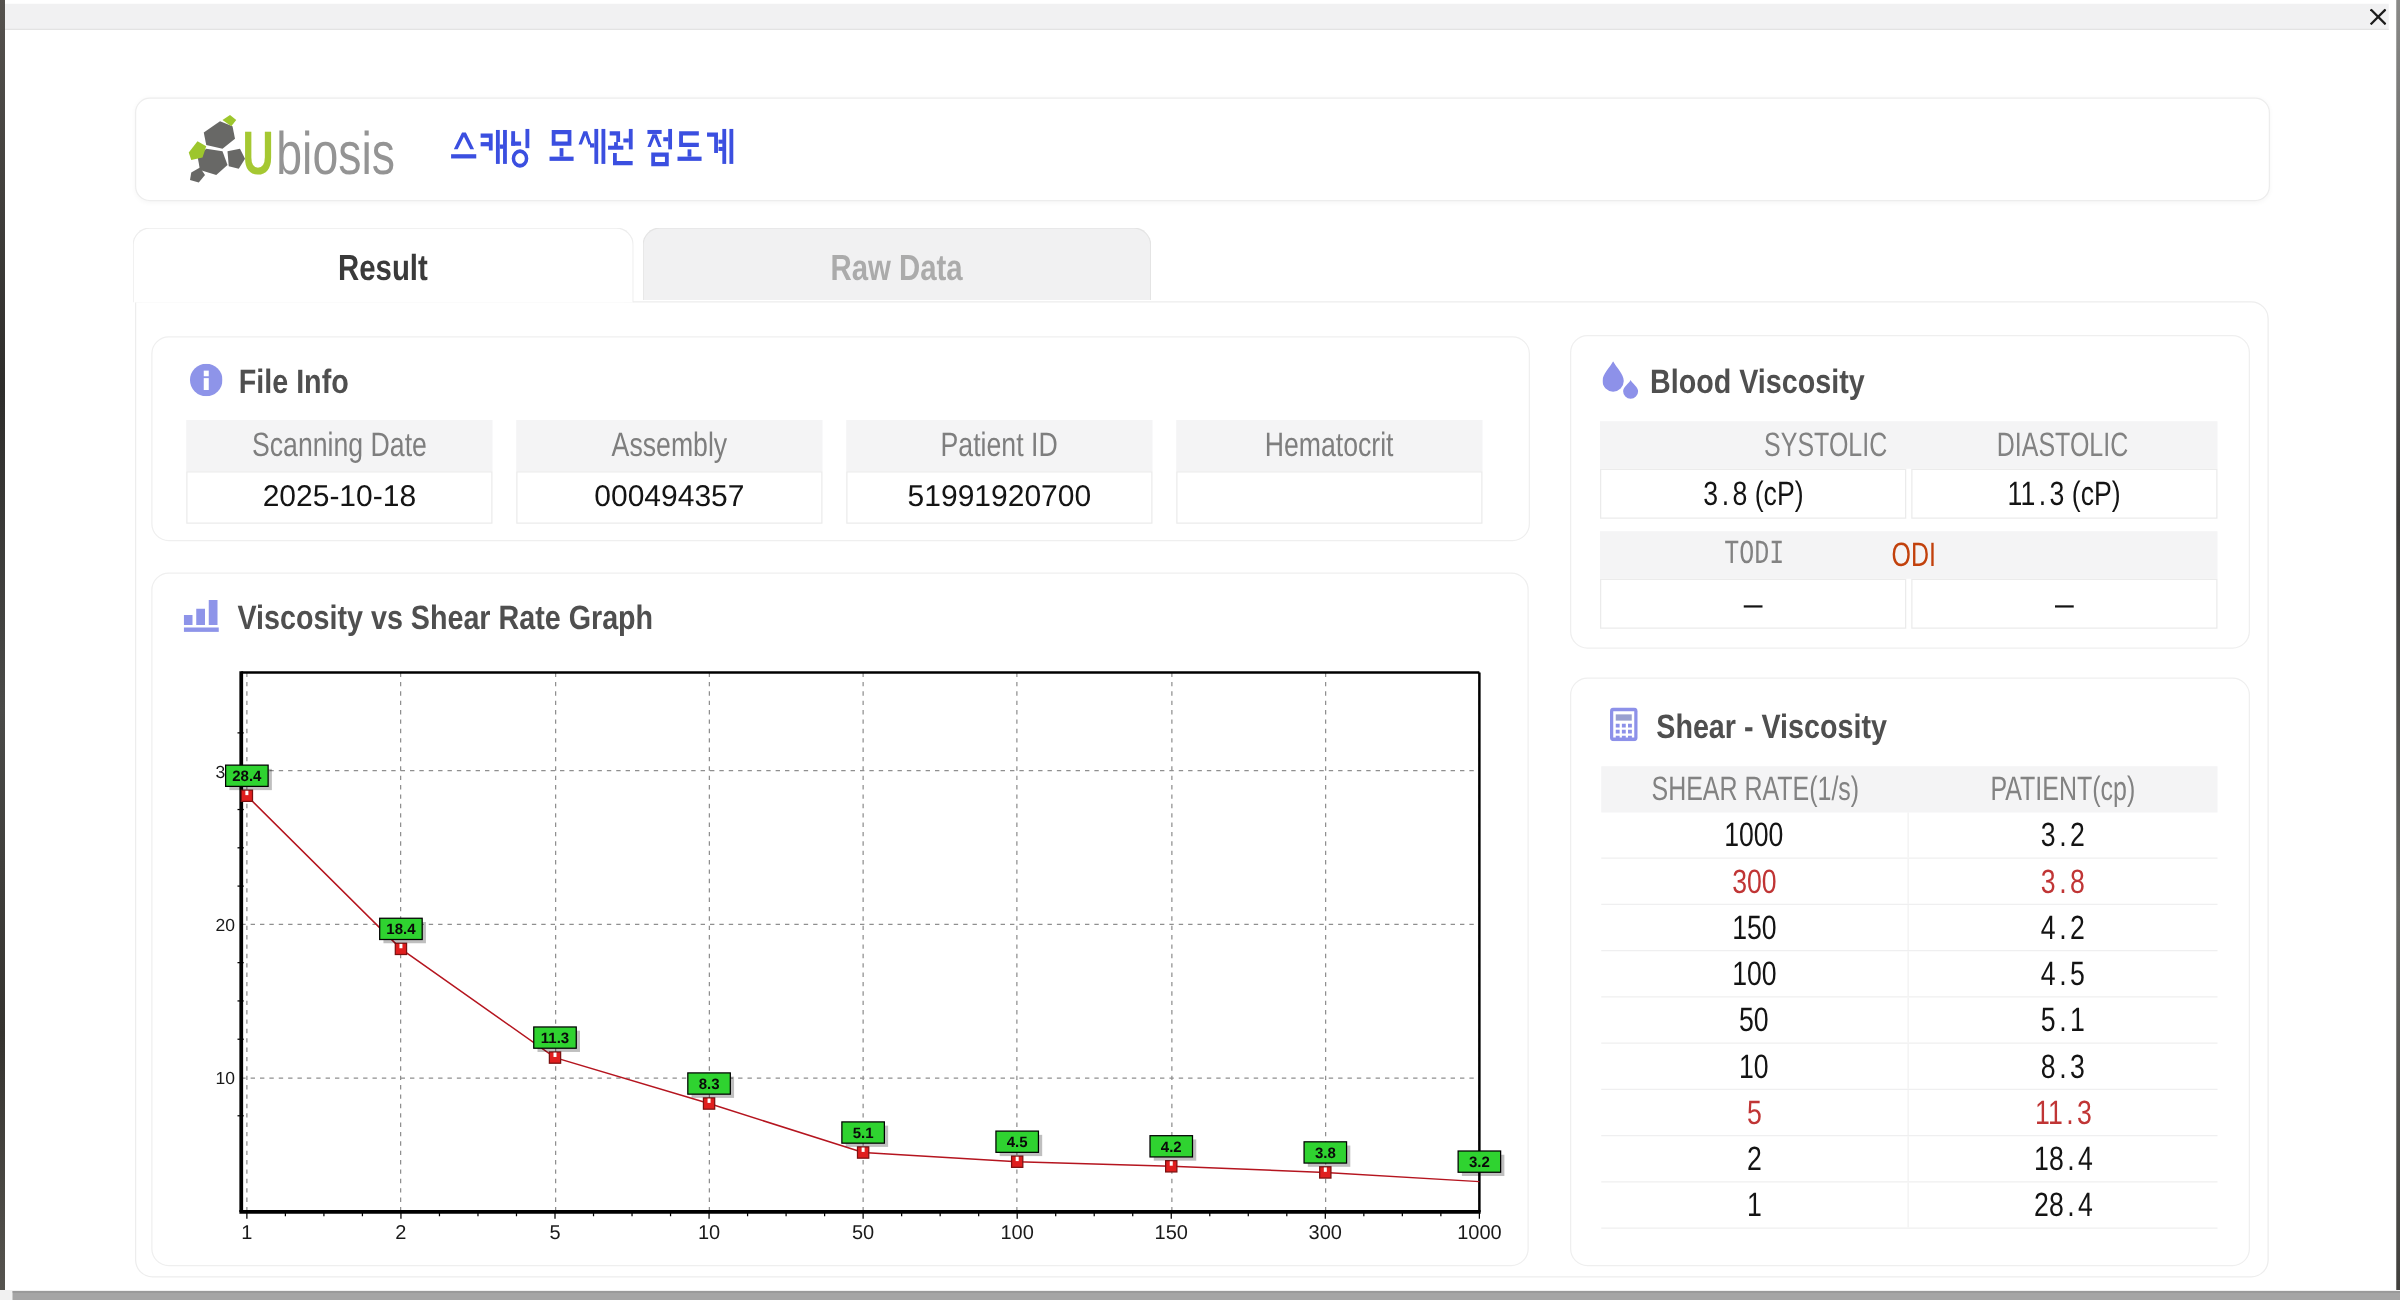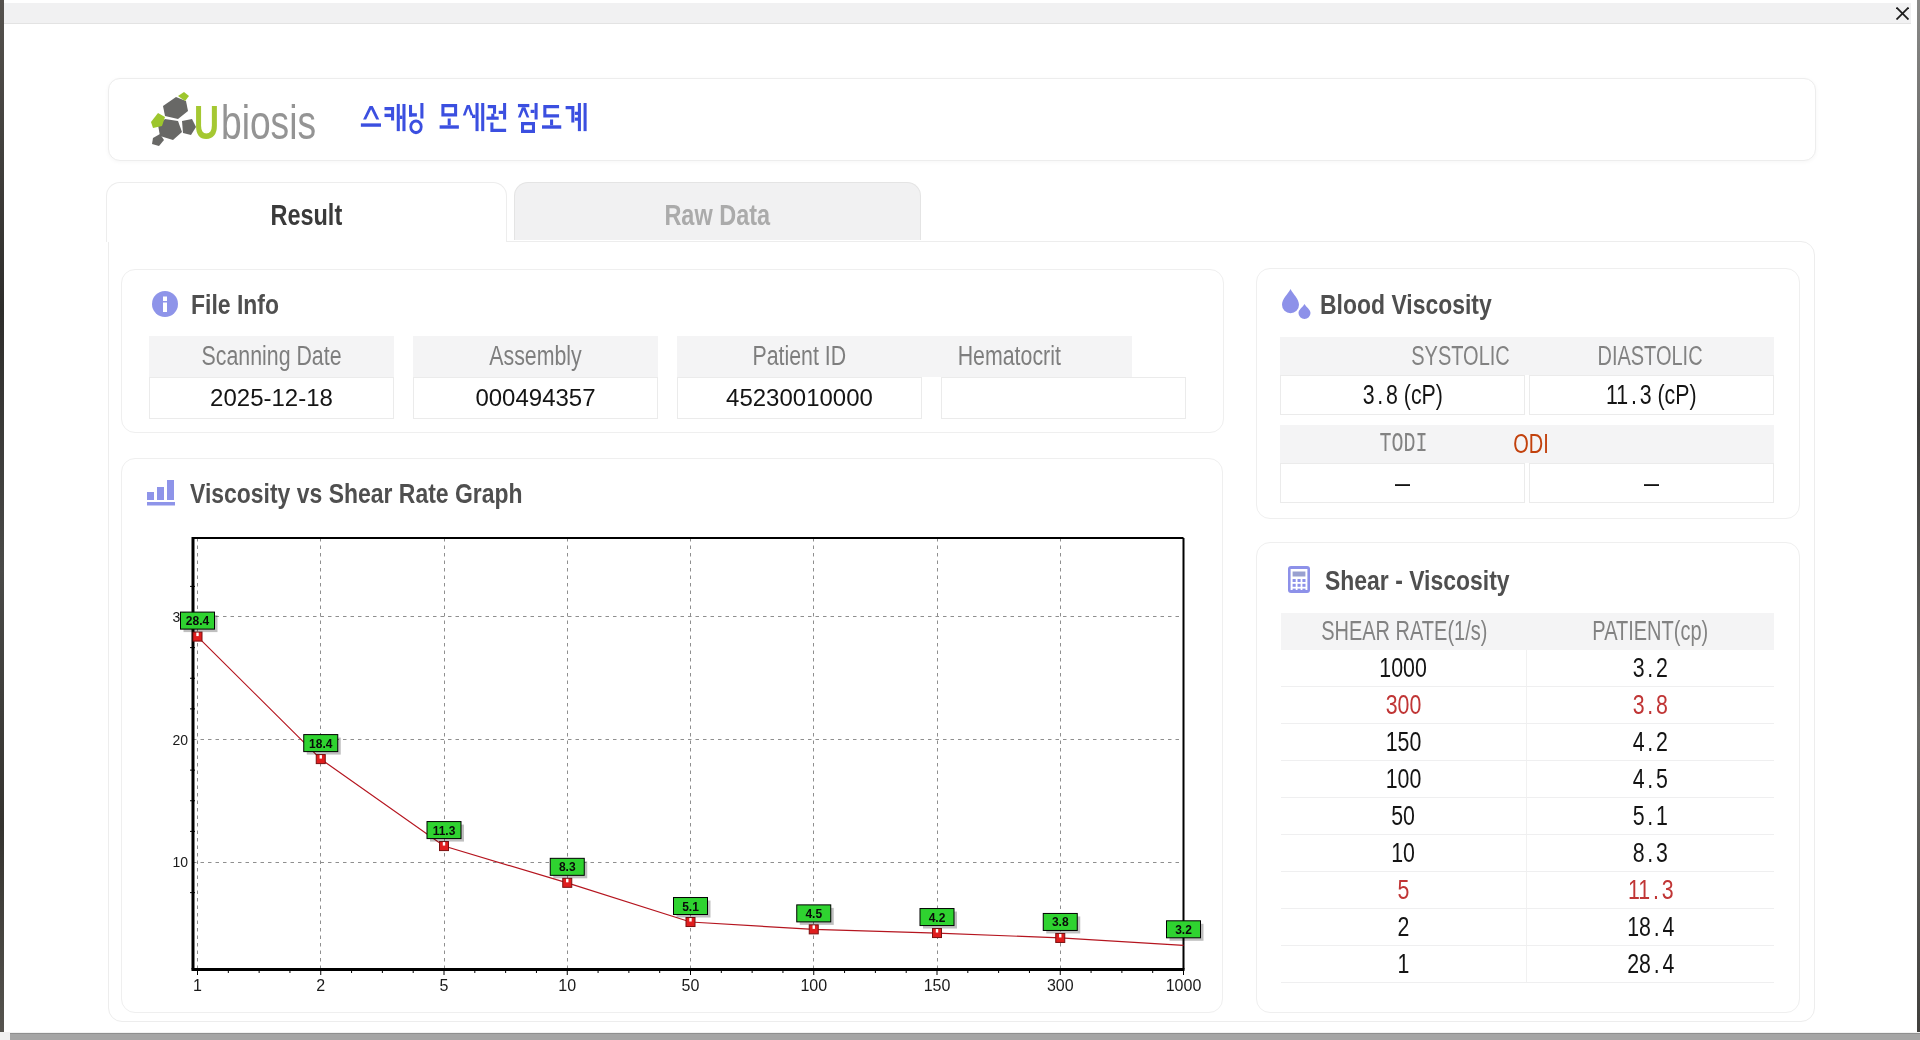--- a/index.html
+++ b/index.html
@@ -128,24 +128,24 @@
 <div class="abs panel" id="fileInfo"></div>
 <svg class="abs" style="left:152px; top:291px; z-index:5" width="26" height="26" viewBox="0 0 26 26">
   <circle cx="13" cy="13" r="13" fill="#8e94e9"></circle>
   <rect x="11" y="5.5" width="4" height="4.5" fill="#fff"></rect>
   <rect x="11" y="11.5" width="4" height="9.5" fill="#fff"></rect>
 </svg>
 <div class="abs ptitle" style="left:191px; top:290px; z-index:5"><span class="st">File Info</span></div>
 <div class="abs hcell" style="left:149px; top:336px; width:245px; height:41px; line-height:41px; z-index:5"><span class="sm">Scanning Date</span></div>
 <div class="abs hcell" style="left:413px; top:336px; width:245px; height:41px; line-height:41px; z-index:5"><span class="sm">Assembly</span></div>
 <div class="abs hcell" style="left:677px; top:336px; width:245px; height:41px; line-height:41px; z-index:5"><span class="sm">Patient ID</span></div>
-<div class="abs hcell" style="left:887px; top:336px; width:245px; height:41px; line-height:41px; z-index:5"><span class="sm">Hematocrit</span></div>
-<div class="abs vcell" style="left:149px; top:377px; width:245px; height:42px; line-height:40px; font-size:24px; z-index:5">2025-12-18</div>
+<div class="abs hcell" style="left:941px; top:336px; width:245px; height:41px; line-height:41px; z-index:5"><span class="sm">Hematocrit</span></div>
+<div class="abs vcell" style="left:149px; top:377px; width:245px; height:42px; line-height:40px; font-size:24px; z-index:5">2025-10-18</div>
 <div class="abs vcell" style="left:413px; top:377px; width:245px; height:42px; line-height:40px; font-size:24px; z-index:5">000494357</div>
-<div class="abs vcell" style="left:677px; top:377px; width:245px; height:42px; line-height:40px; font-size:24px; z-index:5">45230010000</div>
+<div class="abs vcell" style="left:677px; top:377px; width:245px; height:42px; line-height:40px; font-size:24px; z-index:5">51991920700</div>
 <div class="abs vcell" style="left:941px; top:377px; width:245px; height:42px; line-height:40px; font-size:23px; z-index:5"></div>
 
 <div class="abs panel" id="graphPanel"></div>
 <svg class="abs" style="left:147px; top:480px; z-index:5" width="32" height="26" viewBox="0 0 32 26">
   <rect x="0" y="12" width="7" height="8" fill="#8e94e9"></rect>
   <rect x="10" y="7" width="7" height="13" fill="#8e94e9"></rect>
   <rect x="20" y="0" width="7" height="20" fill="#8e94e9"></rect>
   <rect x="0" y="22" width="28" height="3.5" fill="#8e94e9"></rect>
 </svg>
 <div class="abs ptitle" style="left:190px; top:479px; z-index:5"><span class="st">Viscosity vs Shear Rate Graph</span></div>

